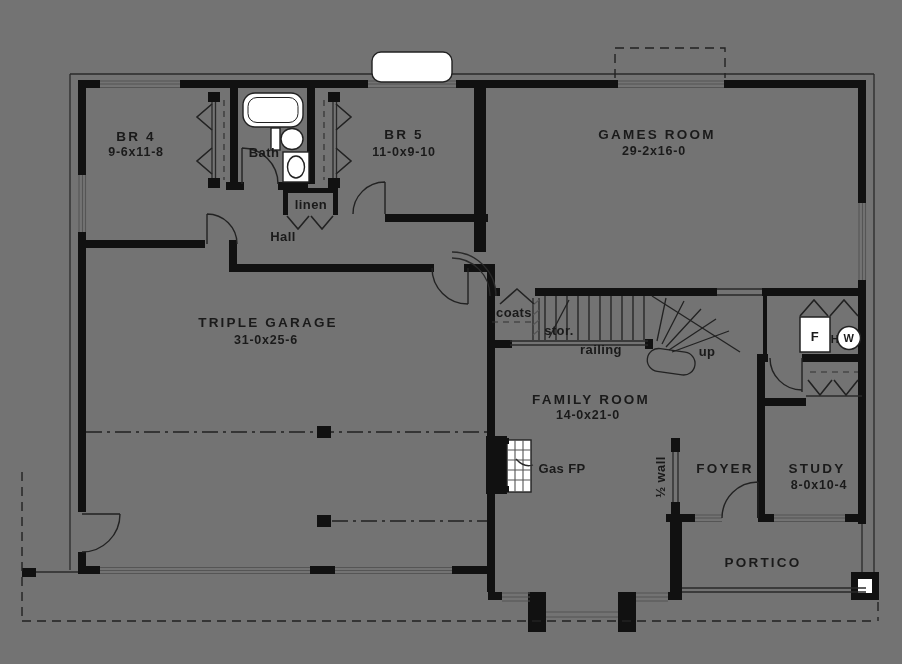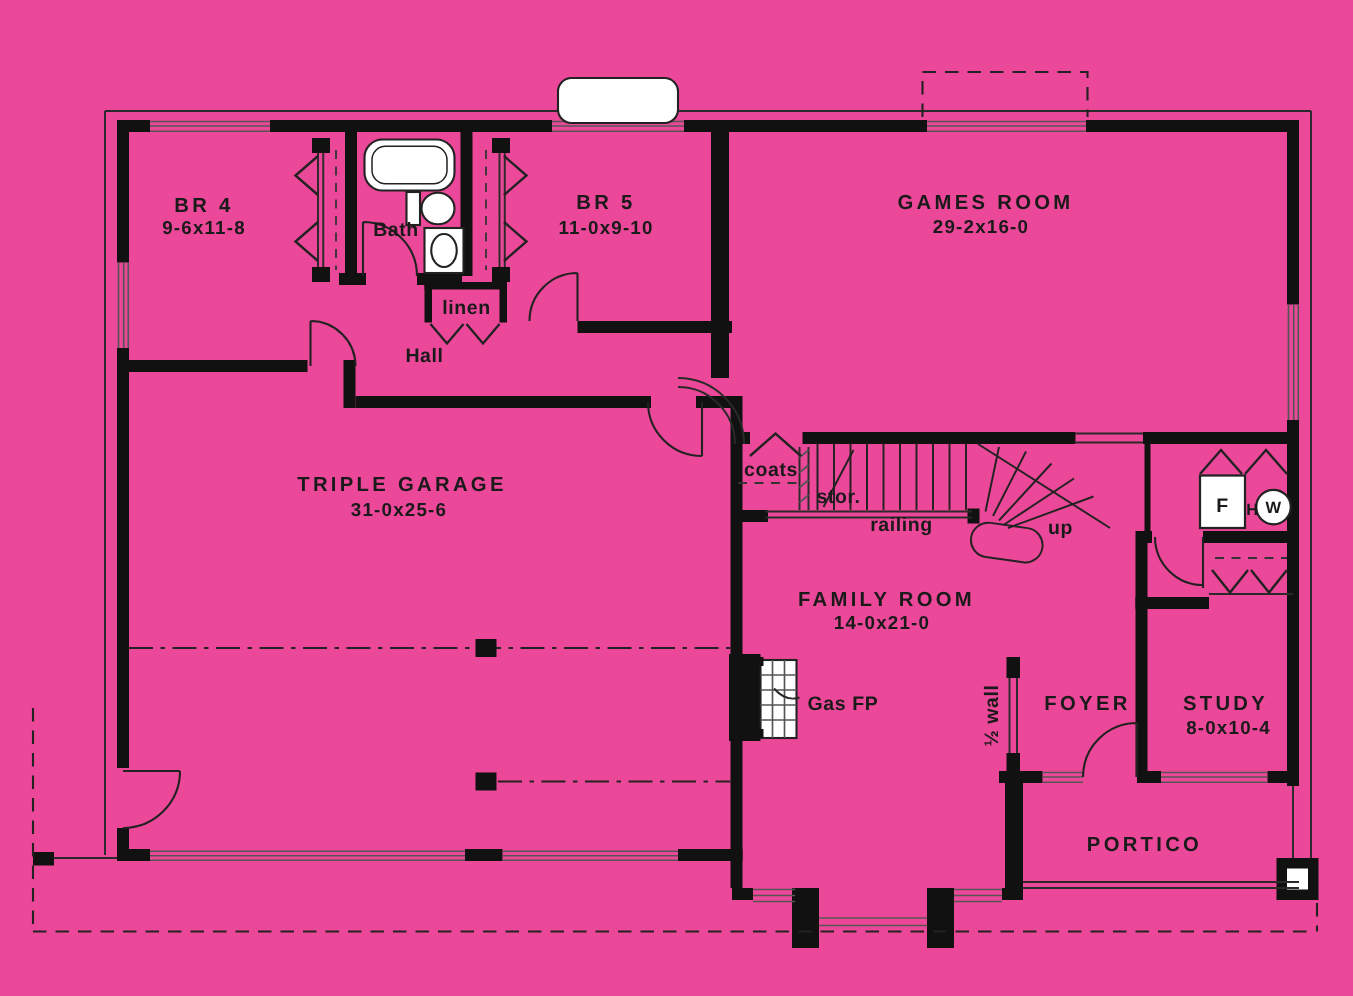--- a/index.html
+++ b/index.html
@@ -1,16 +1,16 @@
 <!DOCTYPE html>
 <html><head>
 <meta charset="utf-8">
 <style>
   html,body{margin:0;padding:0;background:#e8e8e8;}
-  .stage{position:relative;width:902px;height:664px;background:#ec4899;overflow:hidden;
+  .stage{position:relative;width:902px;height:664px;background:#737373;overflow:hidden;
          font-family:"Liberation Sans", sans-serif;}
   svg{position:absolute;left:0;top:0;}
   text{fill:#1a1a1a;}
   .room{font-family:"Liberation Sans",sans-serif;font-weight:700;font-size:13.5px;letter-spacing:2.2px;text-anchor:middle;}
   .dim{font-family:"Liberation Sans",sans-serif;font-weight:700;font-size:12.5px;letter-spacing:0.8px;text-anchor:middle;}
   .small{font-family:"Liberation Sans",sans-serif;font-weight:700;font-size:13px;letter-spacing:0.4px;text-anchor:middle;}
   .wall{fill:#111111;}
   .thin{stroke:#2a2a2a;stroke-width:1.3;fill:none;}
   .win{stroke:#555555;stroke-width:1.1;fill:none;}
   .door{stroke:#222222;stroke-width:1.4;fill:none;}

